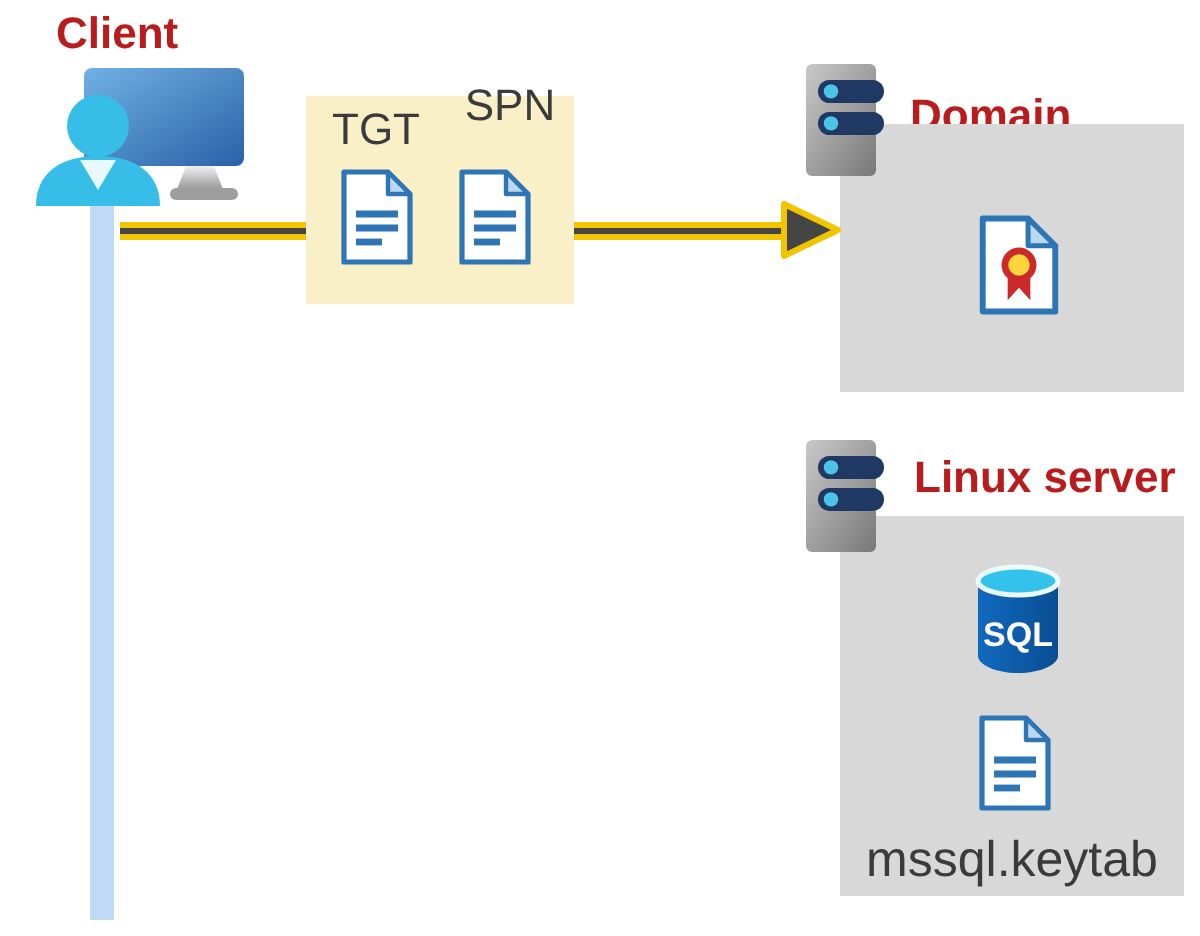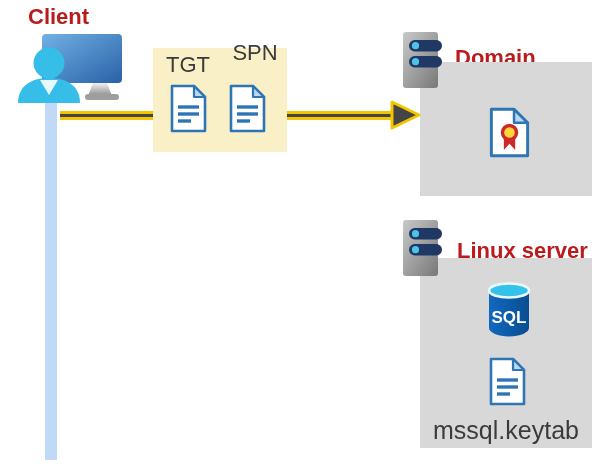--- a/index.html
+++ b/index.html
@@ -32,21 +32,21 @@
   #tgt-doc{left:170px;top:84px;z-index:3;}
   #spn-doc{left:229px;top:84px;z-index:3;}
 
   
   .group-box{left:420px;width:172px;background:var(--group-box);z-index:2;}
   #dc-box{top:62px;height:134px;}
   #linux-box{top:258px;height:190px;}
 
   #client-label{left:28px;top:4px;}
   #dc-label{left:455px;top:6px;width:118px;margin-top:39px;}
-  #linux-label{left:457px;top:226px;white-space:nowrap;margin-top:12px;}
+  #linux-label{left:457px;top:226px;white-space:nowrap;}
   #keytab-label{left:420px;top:416px;width:172px;text-align:center;font-size:25px;z-index:3;}
 
   #client-icon{left:15px;top:30px;z-index:2;}
   #dc-server-icon{left:402px;top:31px;z-index:3;}
   #linux-server-icon{left:402px;top:219px;z-index:3;}
   #cert-icon{left:489px;top:107px;z-index:3;}
   #sql-icon{left:486px;top:282px;z-index:3;}
   #keytab-doc{left:489px;top:357px;z-index:3;}
 
   

